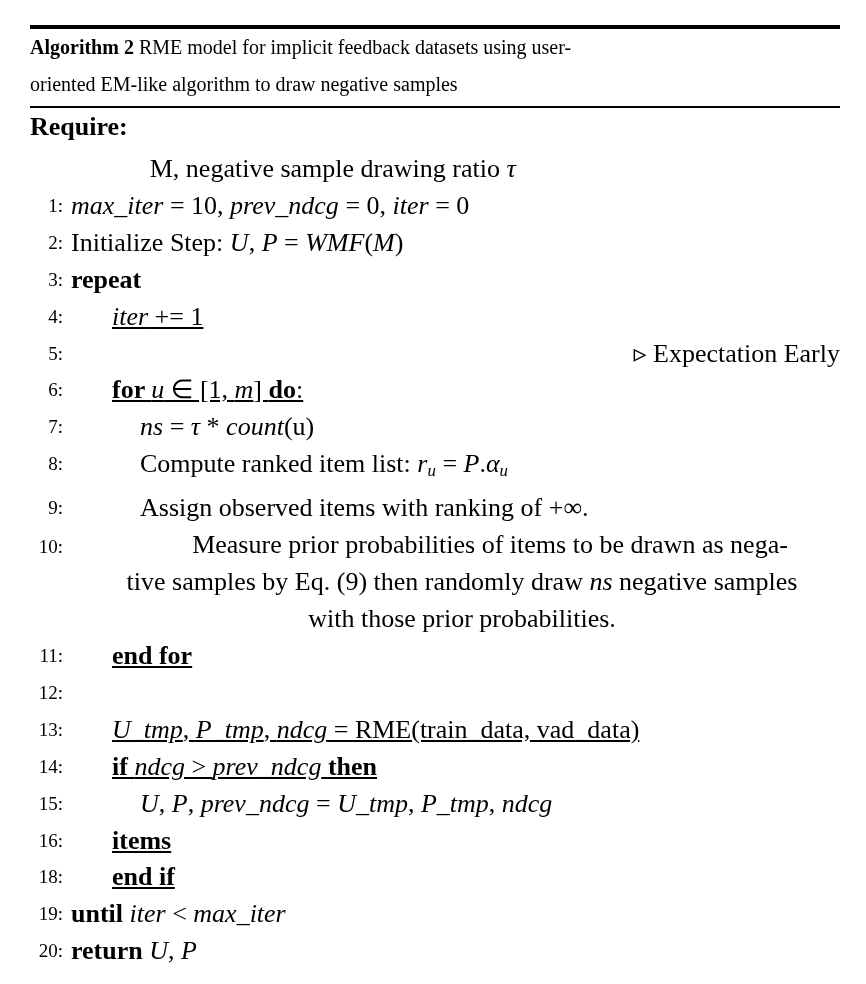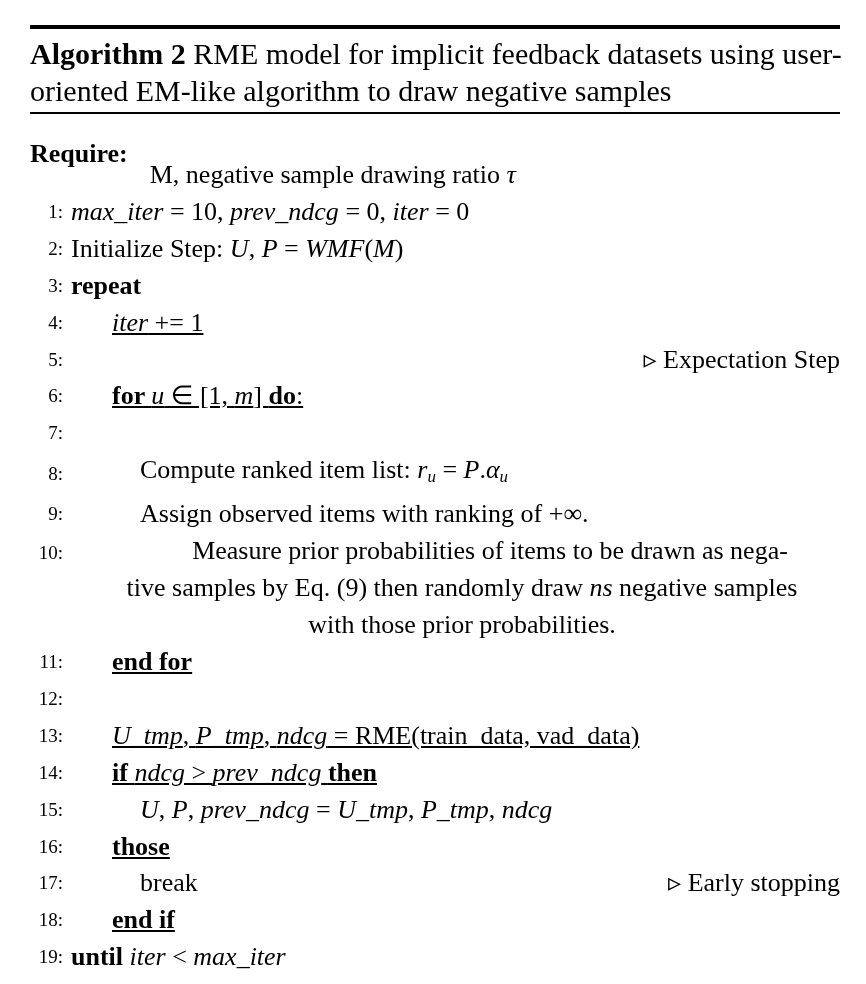--- a/index.html
+++ b/index.html
@@ -16,32 +16,32 @@
     position: absolute;
     left: 30px;
     top: 25px;
     width: 810px;
   }
   .rule { background: #000; width: 100%; }
   .rule.thick { height: 4px; }
   .rule.thin  { height: 2px; }
 
   .title {
-    font-size: 30px;
+    font-size: 20px;
     line-height: 37px;
-    padding: 6px 0 3px 0;
+    padding: 0 0 3px 0;
   }
   .title .tline { display: block; white-space: nowrap; }
   .title .label { font-weight: bold; }
 
   .body { padding: 1px 0 3px 0; }
 
   .row {
     display: flex;
-    align-items: center;
+    align-items: flex-start;
     font-size: 26px;
     line-height: 36.9px;
     min-height: 36.9px;
   }
   .num {
     flex: 0 0 auto;
     width: 33px;
     padding-right: 8px;
     text-align: right;
     font-size: 19px;
@@ -109,28 +109,29 @@
         <span class="num">3:</span>
         <span class="text ind0"><span class="bf">repeat</span></span>
       </div>
       <div class="row">
         <span class="num">4:</span>
         <span class="text ind1"><span class="it">iter</span><span> += 1</span></span>
       </div>
       <div class="row">
         <span class="num">5:</span>
         <span class="text ind1"></span>
-        <span class="comment"><span>▹ </span><span>Expectation Step</span></span>
+        <span class="comment"><span>▹ </span><span>Expectation Early</span></span>
       </div>
       <div class="row">
         <span class="num">6:</span>
         <span class="text ind1"><span class="bf">for </span><span class="it">u</span><span> ∈ [1, </span><span class="it">m</span><span>] </span><span class="bf">do</span><span>:</span></span>
       </div>
       <div class="row">
         <span class="num">7:</span>
+        <span class="text ind2"><span class="it">ns</span><span> = </span><span class="it">τ</span><span> * </span><span class="it">count</span><span>(u)</span></span>
       </div>
       <div class="row">
         <span class="num">8:</span>
         <span class="text ind2"><span>Compute ranked item list: </span><span class="it">r</span><span class="sub">u</span><span> = </span><span class="it">P</span><span>.</span><span class="it">α</span><span class="sub">u</span></span>
       </div>
       <div class="row">
         <span class="num">9:</span>
         <span class="text ind2"><span>Assign observed items with ranking of +∞.</span></span>
       </div>
       <div class="row hang">
@@ -152,26 +153,21 @@
       <div class="row">
         <span class="num">14:</span>
         <span class="text ind1"><span class="bf">if </span><span class="it">ndcg</span><span> &gt; </span><span class="it">prev_ndcg</span><span> </span><span class="bf">then</span></span>
       </div>
       <div class="row">
         <span class="num">15:</span>
         <span class="text ind2"><span class="it">U</span><span>, </span><span class="it">P</span><span>, </span><span class="it">prev_ndcg</span><span> = </span><span class="it">U_tmp</span><span>, </span><span class="it">P_tmp</span><span>, </span><span class="it">ndcg</span></span>
       </div>
       <div class="row">
         <span class="num">16:</span>
-        <span class="text ind1"><span class="bf">those</span></span>
-      </div>
-      <div class="row">
-        <span class="num">17:</span>
-        <span class="text ind2"><span>break</span></span>
-        <span class="comment"><span>▹ </span><span>Early stopping</span></span>
+        <span class="text ind1"><span class="bf">items</span></span>
       </div>
       <div class="row">
         <span class="num">18:</span>
         <span class="text ind1"><span class="bf">end if</span></span>
       </div>
       <div class="row">
         <span class="num">19:</span>
         <span class="text ind0"><span class="bf">until </span><span class="it">iter</span><span> &lt; </span><span class="it">max_iter</span></span>
       </div>
       <div class="row">

